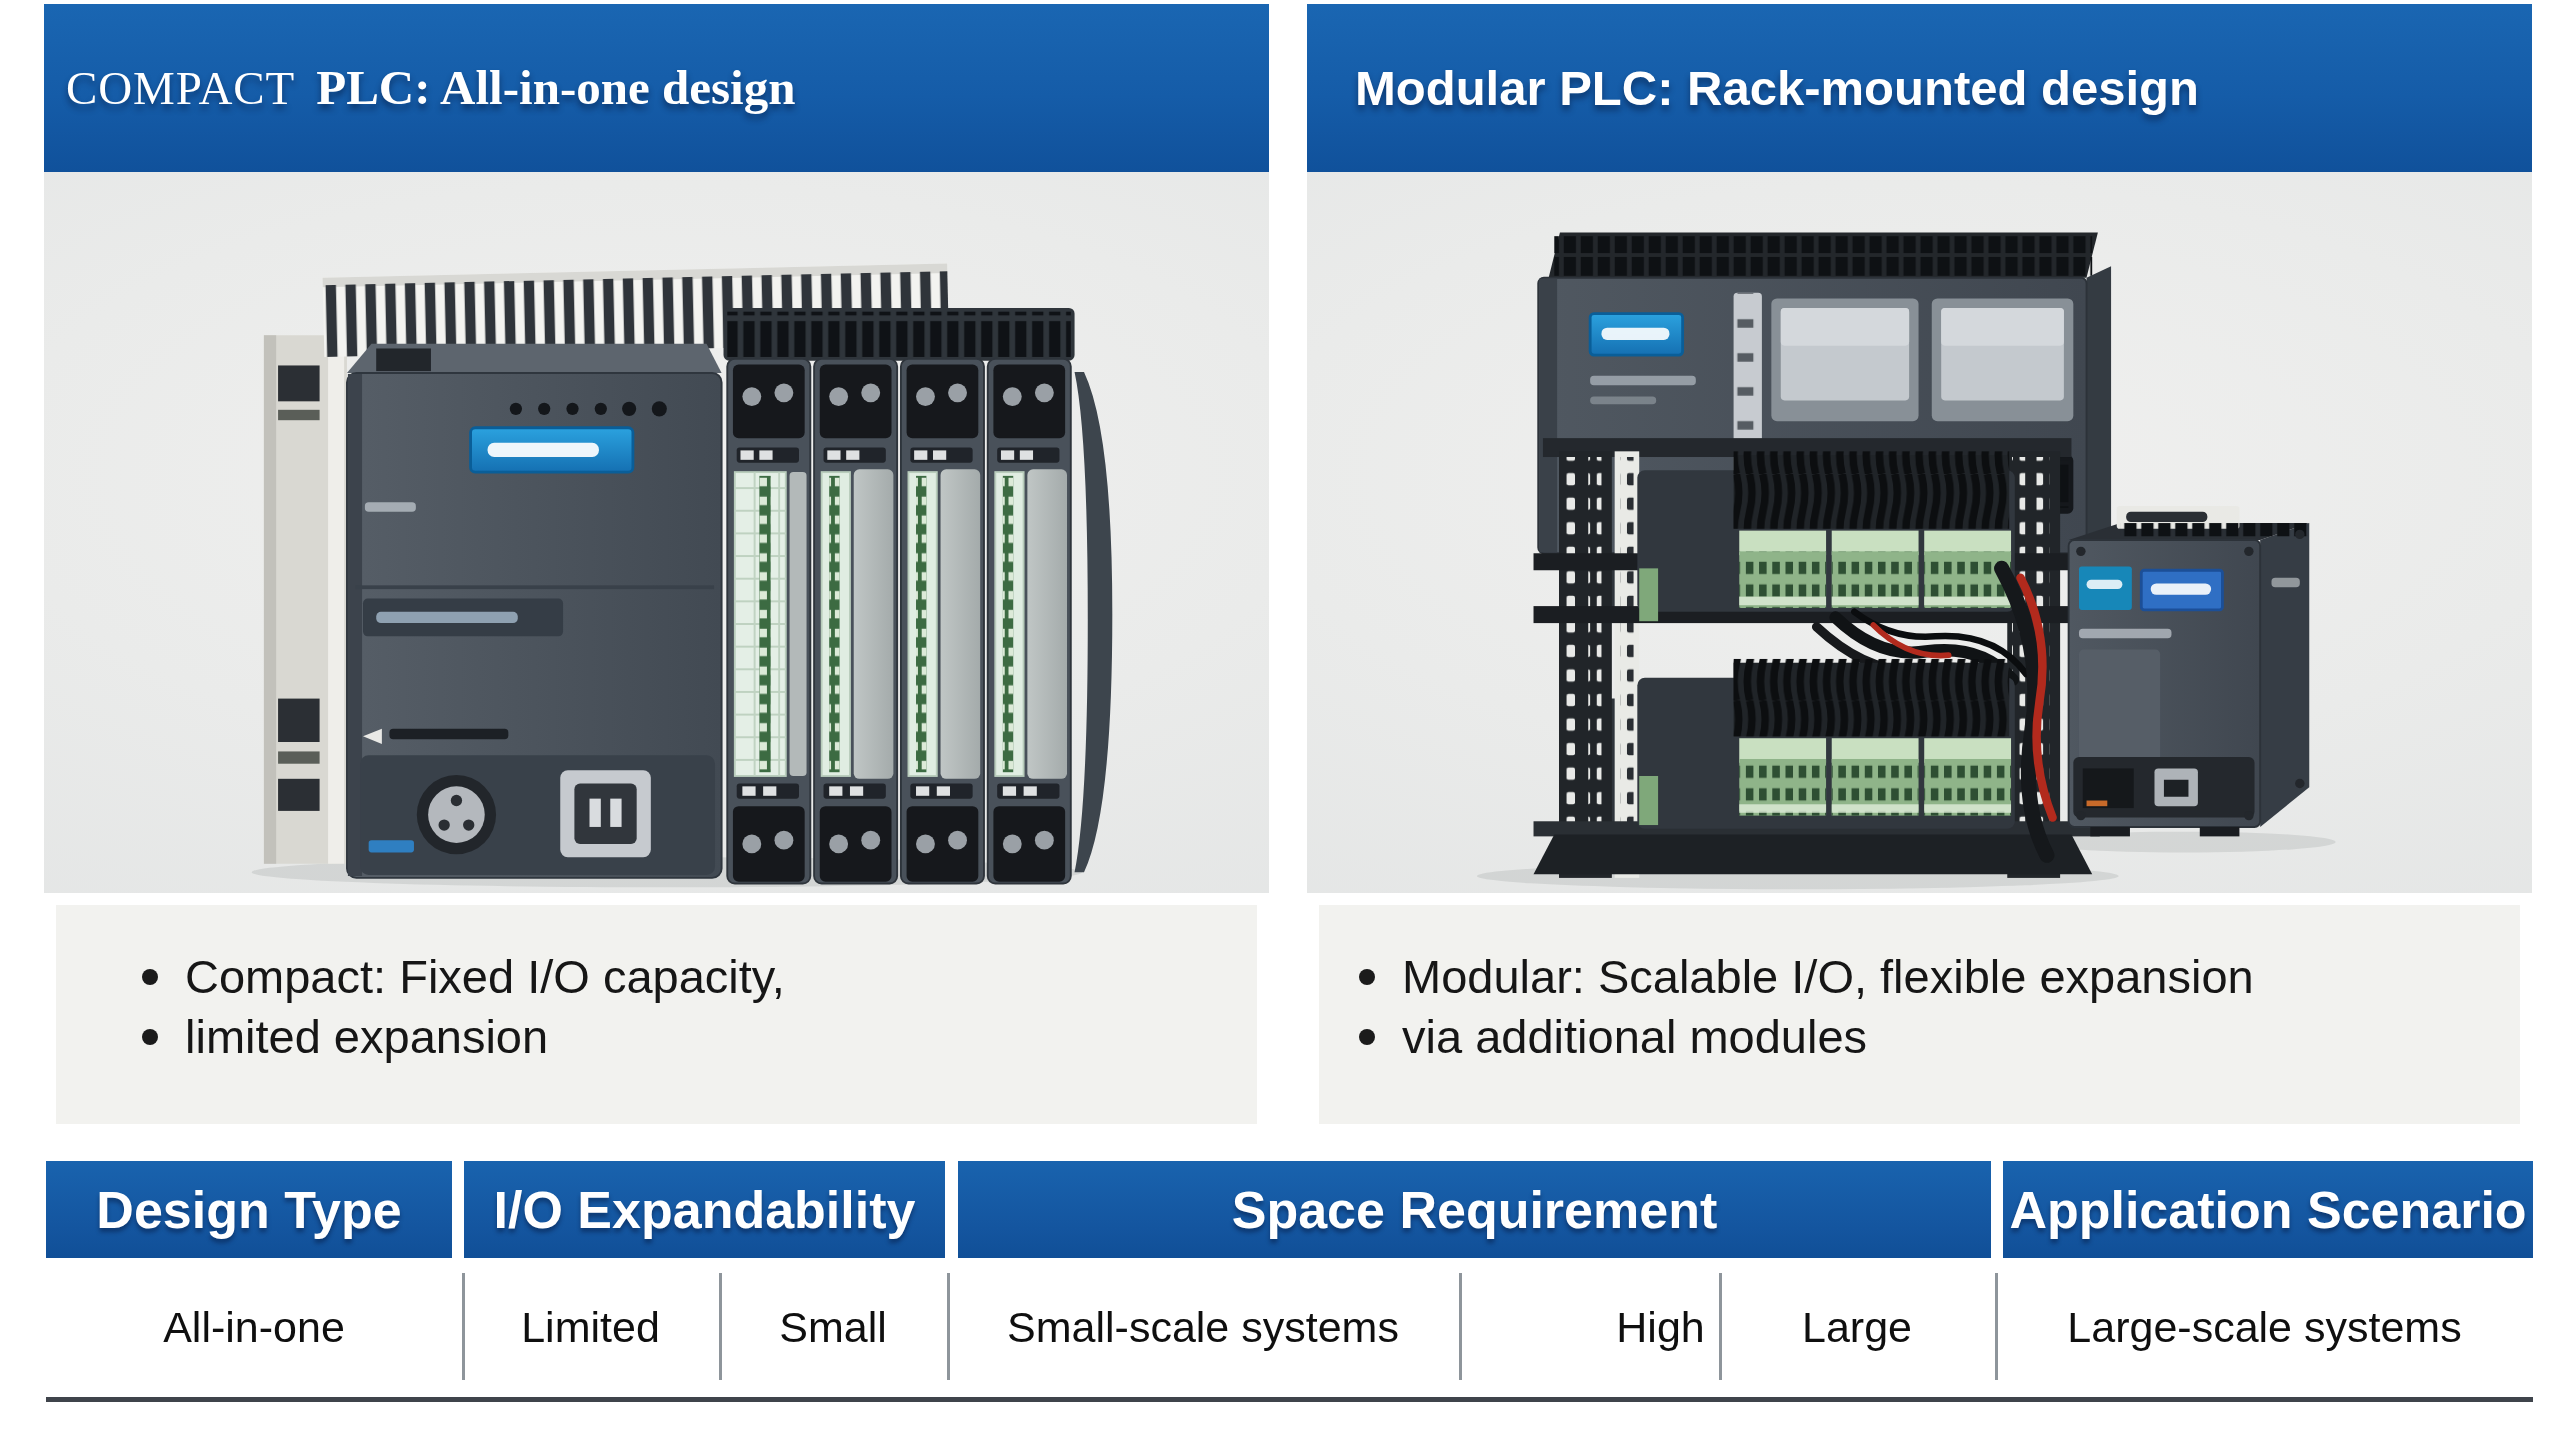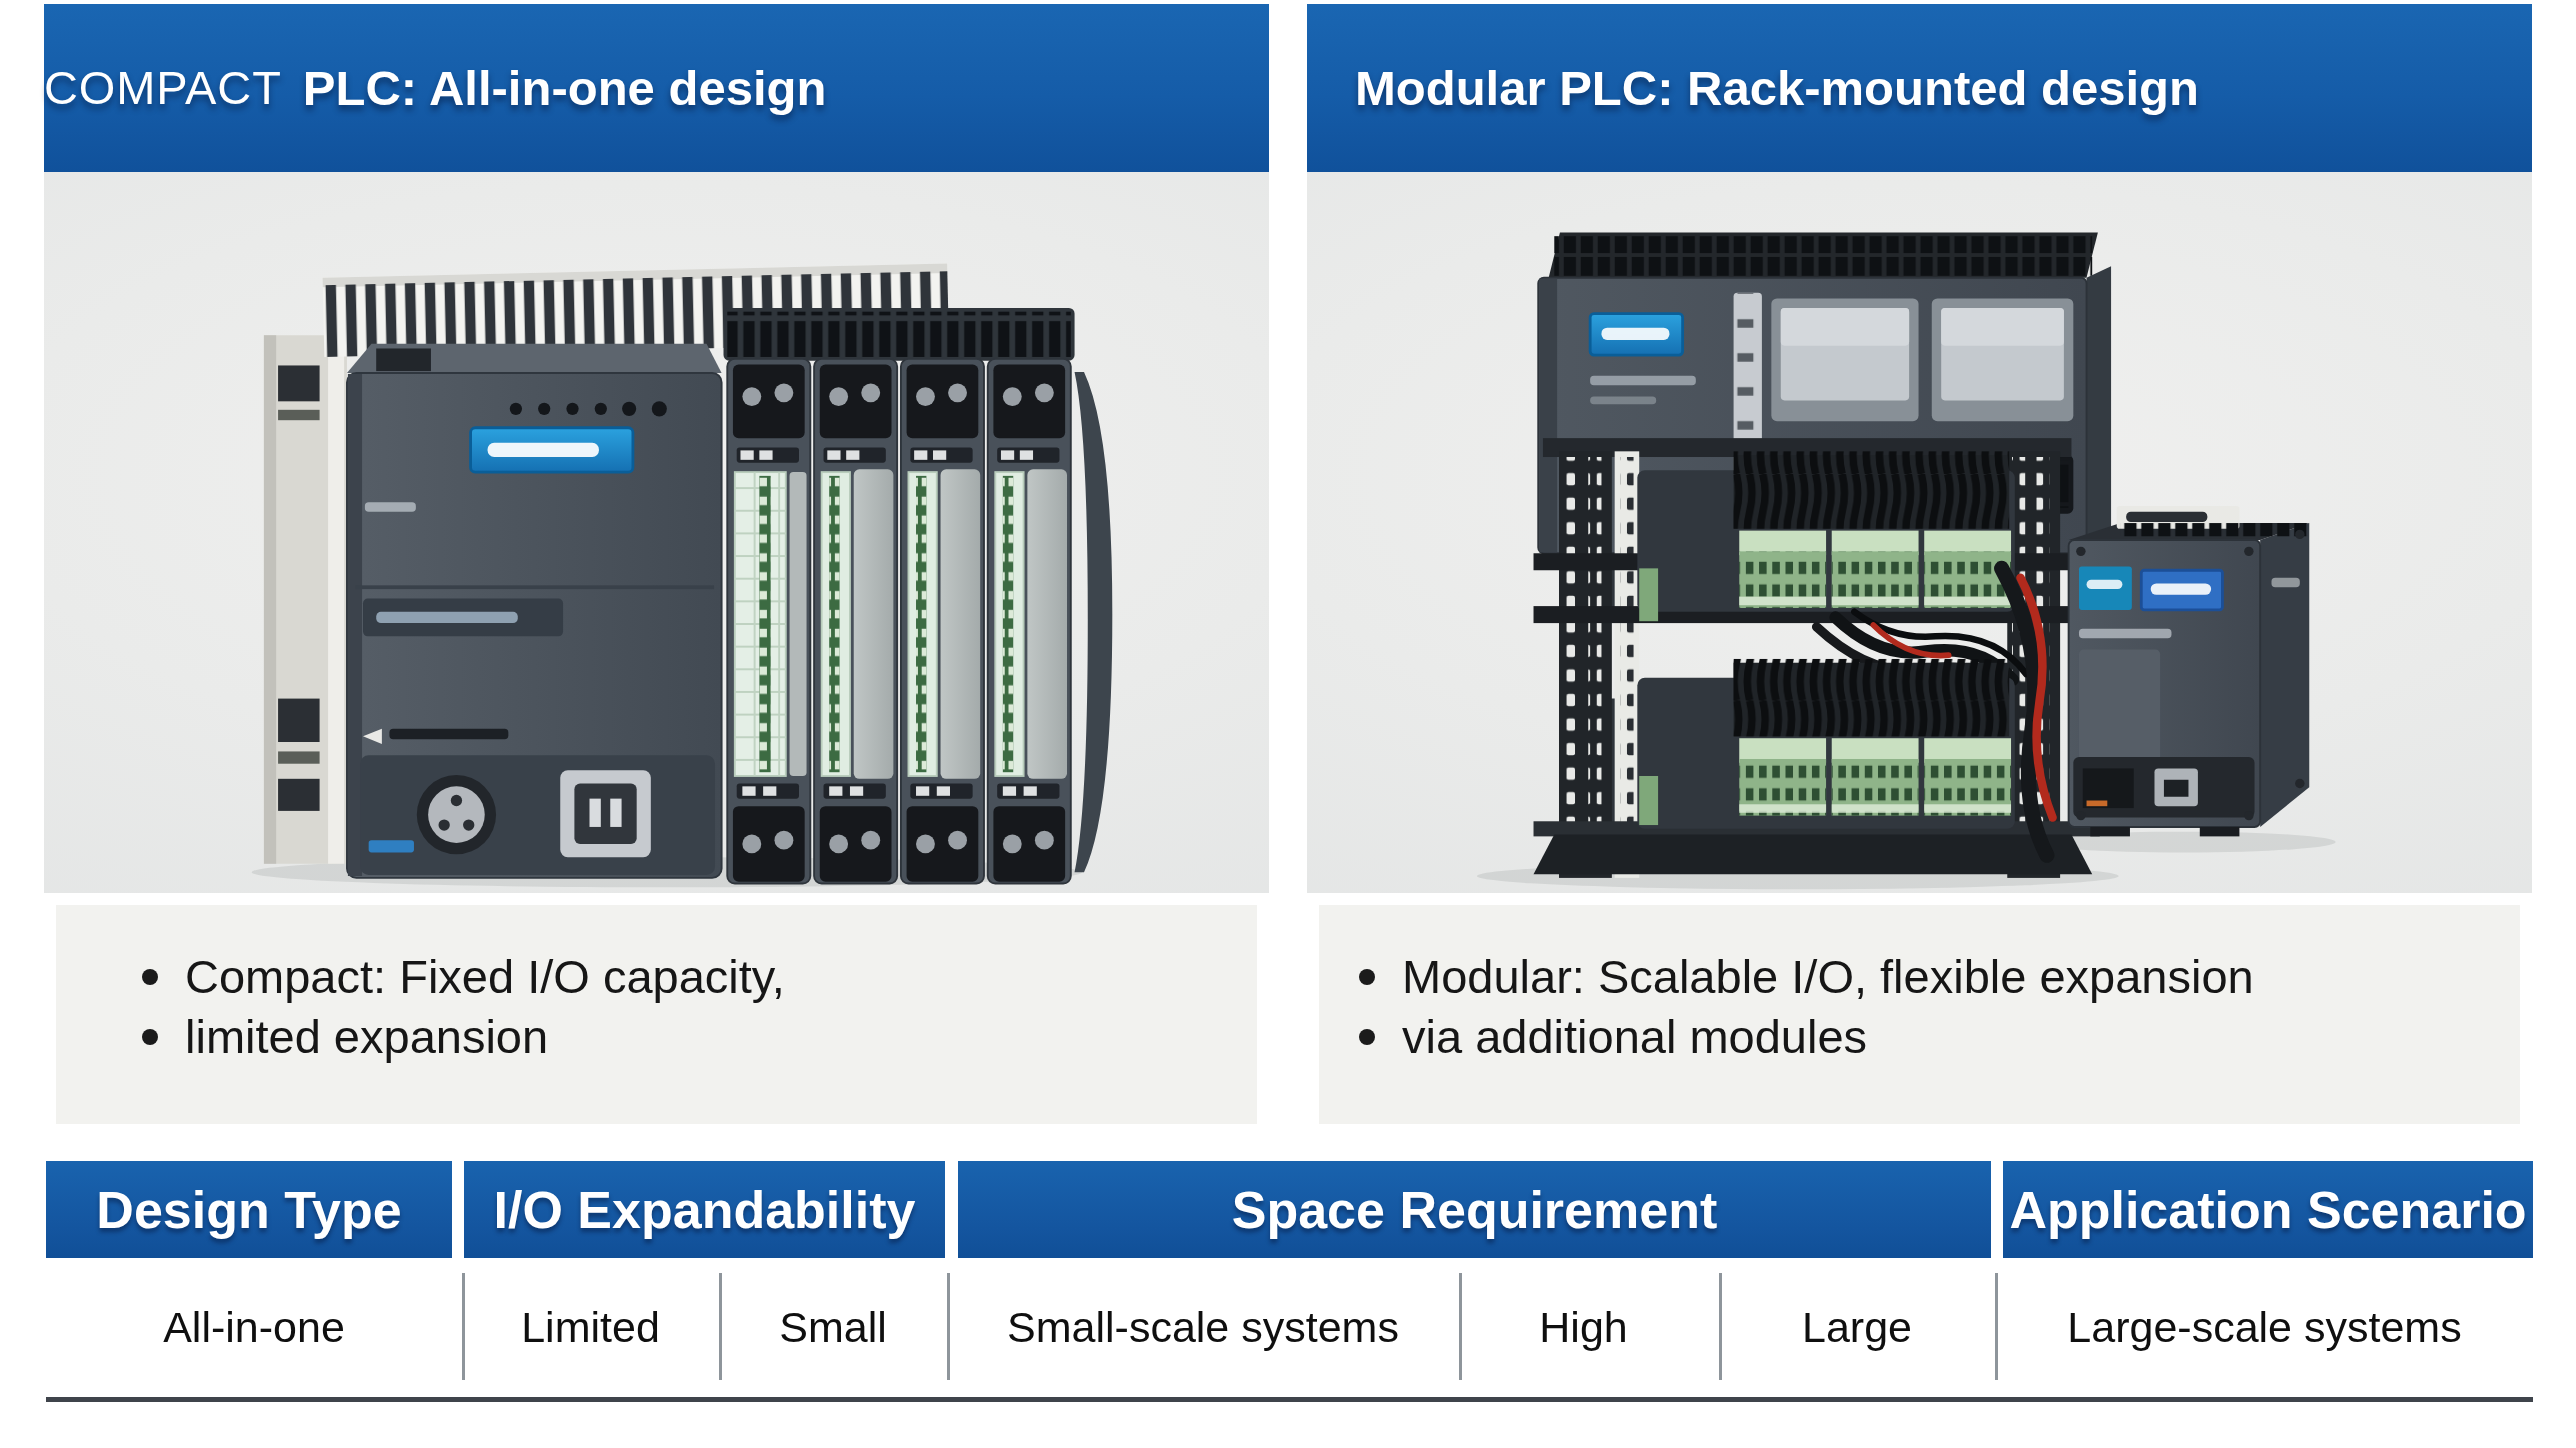--- a/index.html
+++ b/index.html
@@ -7,21 +7,21 @@
        font-family:"Liberation Sans","DejaVu Sans",sans-serif;}
   .canvas{position:absolute;inset:0;}
 
   
   .panel{position:absolute;top:3.8px;width:1225px;}
   .panel.left{left:44px;}
   .panel.right{left:1307px;}
   .panel-header{height:168px;display:flex;align-items:center;
       background:linear-gradient(180deg,#1a66b2 0%,#155CA8 55%,#10519b 100%);
       color:#ffffff;white-space:nowrap;}
-  .panel.left  .panel-header{padding-left:0;}
+  .panel.left  .panel-header{padding-left:22px;font-family:Liberation Serif, serif;}
   .panel.right .panel-header{padding-left:48px;}
   .title-light{font-size:47px;font-weight:400;letter-spacing:0.9px;margin-right:21px;
       text-shadow:0 4.7px 6.6px rgba(0,10,40,.45);}
   .title-light:empty{display:none;}
   .title-bold{font-size:49px;font-weight:700;
       text-shadow:0 4.7px 6.6px rgba(0,10,40,.45);}
   .panel-figure{height:721px;
       background:radial-gradient(ellipse 120% 90% at 50% 42%,#f0f0ef 0%,#eaebea 45%,#e1e3e3 100%);
       position:relative;}
   .panel-figure svg{position:absolute;inset:0;}
@@ -456,21 +456,21 @@
 
     <div class="cmp-head" style="left:0;width:406px">Design Type</div>
     <div class="cmp-head" style="left:418px;width:481px">I/O Expandability</div>
     <div class="cmp-head" style="left:912px;width:1033px">Space Requirement</div>
     <div class="cmp-head" style="left:1957px;width:530px">Application Scenario</div>
 
     <div class="cmp-cell" style="left:0;width:416px">All-in-one</div>
     <div class="cmp-cell" style="left:416px;width:257px">Limited</div>
     <div class="cmp-cell" style="left:673px;width:228px">Small</div>
     <div class="cmp-cell" style="left:901px;width:512px">Small-scale systems</div>
-    <div class="cmp-cell" style="left:1408px;width:259px">High</div>
+    <div class="cmp-cell" style="left:1485px;width:259px">High</div>
     <div class="cmp-cell" style="left:1673px;width:276px">Large</div>
     <div class="cmp-cell" style="left:1949px;width:539px">Large-scale systems</div>
 
     <div class="cmp-div" style="left:416px"></div>
     <div class="cmp-div" style="left:673px"></div>
     <div class="cmp-div" style="left:901px"></div>
     <div class="cmp-div" style="left:1413px"></div>
     <div class="cmp-div" style="left:1673px"></div>
     <div class="cmp-div" style="left:1949px"></div>
 

